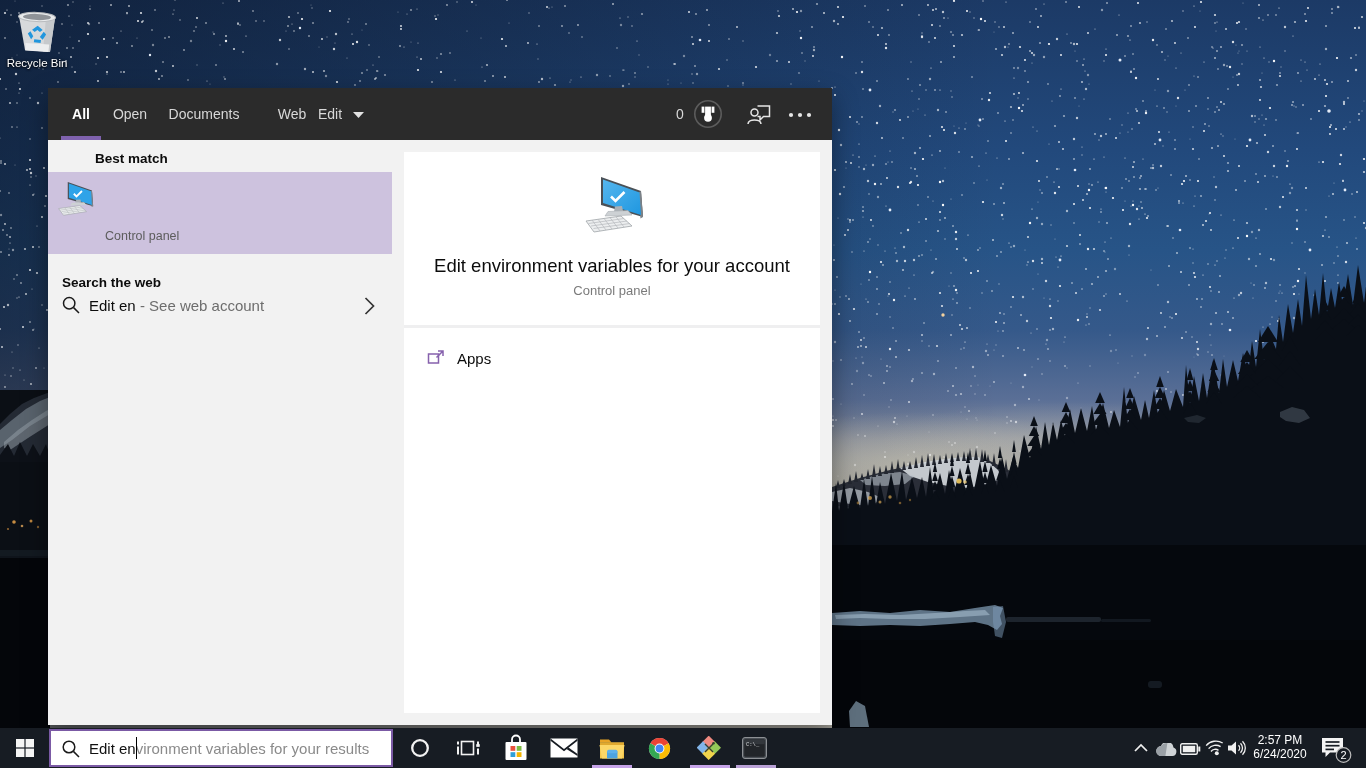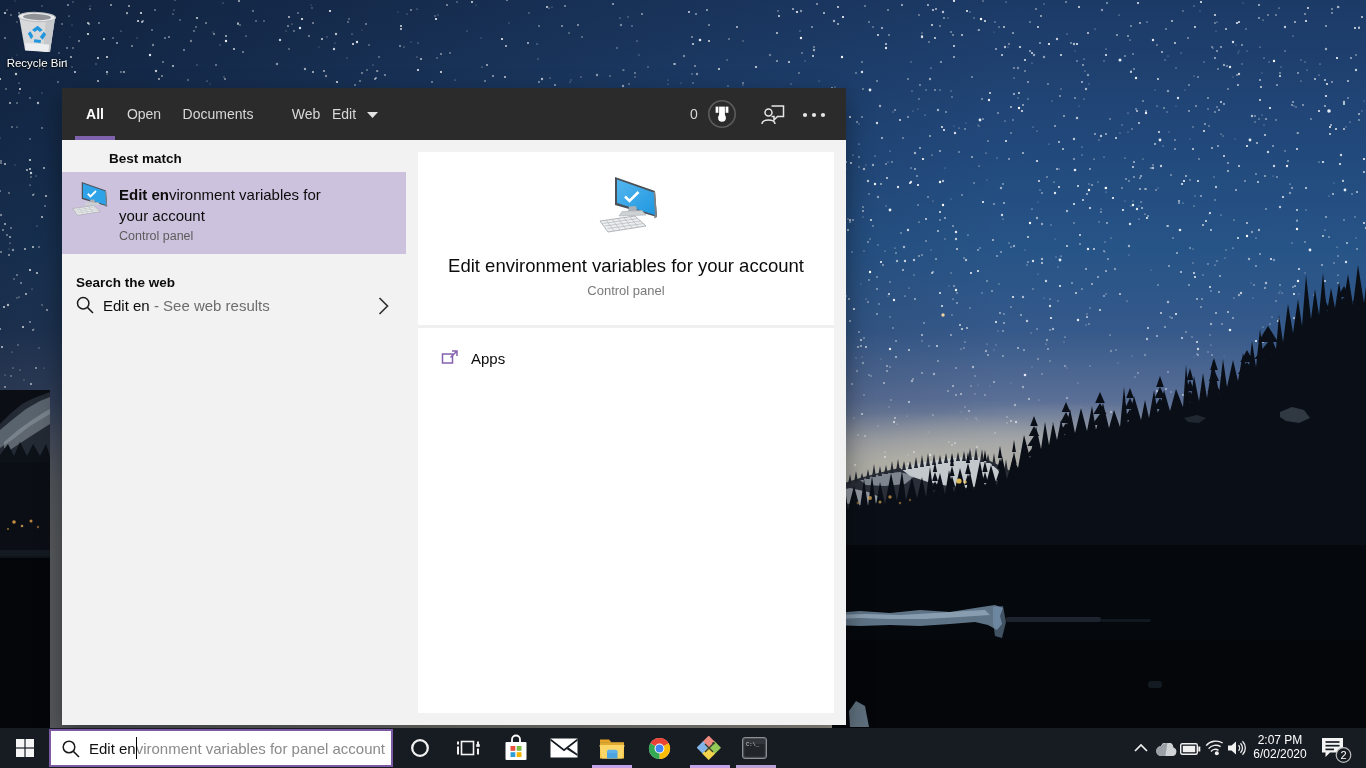--- a/index.html
+++ b/index.html
@@ -1,21 +1,21 @@
 <!DOCTYPE html>
 <html><head><meta charset="utf-8">
 <style>
 * { margin:0; padding:0; box-sizing:border-box; }
 html,body { width:1366px; height:768px; overflow:hidden; font-family:"Liberation Sans", sans-serif; }
 #screen { position:relative; width:1250px; height:768px; background:#0c4a6e; }
 #wall { position:absolute; left:0; top:0; }
 .abs { position:absolute; }
 #rbin { position:absolute; left:-2px; top:6px; width:78px; text-align:center; }
 #rbin .lbl { color:#fff; font-size:11.5px; text-shadow:0 1px 2px rgba(0,0,0,0.9), 0 0 3px rgba(0,0,0,0.7); margin-top:1px; }
-#win { position:absolute; left:48px; top:88px; width:784px; height:637px; background:#f2f2f2; box-shadow:0 10px 24px rgba(0,0,0,0.4);margin-left:14px; }
+#win { position:absolute; left:48px; top:88px; width:784px; height:637px; background:#f2f2f2; box-shadow:0 10px 24px rgba(0,0,0,0.4); }
 #tabbar { position:absolute; left:0; top:0; width:784px; height:52px; background:#2b2b2b; color:#d8d8d8; font-size:14px; }
 .tab { position:absolute; top:0; height:52px; line-height:52px; text-align:center; }
 #tab-all { left:15px; width:36px; color:#fff; font-weight:bold; }
 #tab-all .ul { position:absolute; left:-2px; right:-2px; bottom:0px; height:4px; background:#7f62ae; }
 .h { position:absolute; left:14px; color:#0c0c0c; font-size:13.5px; font-weight:bold; }
 #bestrow { position:absolute; left:0px; top:32px; width:344px; height:82px; background:#cdc2de; }
 #bestrow .t1 { position:absolute; left:57px; top:12px; width:260px; font-size:15px; color:#0c0c0c; line-height:21px; }
 #bestrow .t2 { position:absolute; left:57px; top:57px; font-size:12.5px; color:#5c5c5c; }
 #webrow { position:absolute; left:0; top:146px; width:344px; height:42px; }
 #webrow .q { position:absolute; left:41px; top:11px; font-size:15px; color:#0c0c0c; }
@@ -1711,30 +1711,29 @@
     <g stroke="#b4b8bb" stroke-width="0.9">
       <line x1="8.5" y1="47.5" x2="44" y2="42.5"></line>
       <line x1="11" y1="50" x2="47" y2="45"></line>
       <line x1="13.5" y1="52.5" x2="50" y2="47.5"></line>
       <line x1="16" y1="43.5" x2="24" y2="54.5"></line>
       <line x1="24" y1="42.4" x2="32" y2="53"></line>
       <line x1="32" y1="41.3" x2="40" y2="51.5"></line>
     </g>
   </g>
 </svg>
-      <div class="t1"><b>Edit en</b>vironment variables for<br>your account</div>
       <div class="t2">Control panel</div>
     </div>
     <div class="h" style="top:135px;">Search the web</div>
     <div id="webrow">
       <svg class="abs" style="left:13px;top:9px;" width="20" height="20" viewBox="0 0 20 20">
         <circle cx="8.2" cy="8.2" r="5.7" fill="none" stroke="#1a1a1a" stroke-width="1.5"></circle>
         <line x1="12.6" y1="12.6" x2="18" y2="18" stroke="#1a1a1a" stroke-width="1.5"></line>
       </svg>
-      <div class="q">Edit en <span class="gray">- See web results</span></div>
+      <div class="q">Edit en <span class="gray">- See web account</span></div>
       <svg class="abs" style="left:310px;top:9px;" width="22" height="22" viewBox="0 0 22 22">
         <path d="M7.5 3 l8 8 l-8 8" fill="none" stroke="#333" stroke-width="1.7"></path>
       </svg>
     </div>
 
     <div id="card">
       <svg class="abs" style="left:176px;top:24px;" width="66" height="60" viewBox="0 0 66 60">
   <defs>
               <linearGradient id="scr" x1="0" y1="0" x2="1" y2="1">
     <stop offset="0" stop-color="#55b6ee"></stop>
@@ -1781,21 +1780,21 @@
           <rect x="9.6" y="0" width="8.4" height="8.4"></rect>
           <rect x="0" y="9.6" width="8.4" height="8.4"></rect>
           <rect x="9.6" y="9.6" width="8.4" height="8.4"></rect>
         </g>
   </svg>
   <div id="sbox">
     <svg class="abs" style="left:10px;top:8px;" width="20" height="20" viewBox="0 0 20 20">
       <circle cx="8" cy="8" r="5.8" fill="none" stroke="#1a1a1a" stroke-width="1.5"></circle>
       <line x1="12.4" y1="12.4" x2="18" y2="18" stroke="#1a1a1a" stroke-width="1.5"></line>
     </svg>
-    <div class="txt">Edit en<span class="gray">vironment variables for panel account</span></div>
+    <div class="txt">Edit en<span class="gray">vironment variables for your results</span></div>
     <div class="caret"></div>
   </div>
 
   <svg class="abs" style="left:409px;top:9px;" width="22" height="22" viewBox="0 0 22 22">
     <circle cx="11" cy="11" r="7.8" fill="none" stroke="#f2f2f2" stroke-width="2.3"></circle>
   </svg>
   <svg class="abs" style="left:456px;top:8px;" width="24" height="24" viewBox="0 0 24 24">
     <g fill="none" stroke="#f2f2f2" stroke-width="1.6">
       <rect x="5.5" y="5.5" width="12" height="13"></rect>
     </g>
@@ -1880,22 +1879,22 @@
       <circle cx="11.8" cy="13.2" r="2" fill="#f0f0f0"></circle>
     </svg>
     <svg class="abs" style="left:-139px;top:12px;" width="20" height="16" viewBox="0 0 20 16">
       <polygon points="1,5.5 4.5,5.5 9,1.5 9,14.5 4.5,10.5 1,10.5" fill="#f0f0f0"></polygon>
       <g fill="none" stroke="#f0f0f0" stroke-width="1.3">
         <path d="M11.5 5.2 a4 4 0 0 1 0 5.6"></path>
         <path d="M13.5 3.2 a6.8 6.8 0 0 1 0 9.6"></path>
         <path d="M15.5 1.2 a9.6 9.6 0 0 1 0 13.6"></path>
       </g>
     </svg>
-    <div class="clock" style="left:-141px;top:5px;">2:07 PM</div>
-    <div class="clock" style="left:-141px;top:19px;">6/02/2020</div>
+    <div class="clock" style="left:-141px;top:5px;">2:57 PM</div>
+    <div class="clock" style="left:-141px;top:19px;">6/24/2020</div>
     <svg class="abs" style="left:-45px;top:9px;" width="32" height="27" viewBox="0 0 32 27">
       <path d="M1 1 h21 v14.5 h-13 l-4.5 4.5 v-4.5 h-3.5 Z" fill="#f4f4f4"></path>
       <g stroke="#171c23" stroke-width="1.7">
             <line x1="4.5" y1="5" x2="18.5" y2="5"></line>
             <line x1="4.5" y1="8.7" x2="18.5" y2="8.7"></line>
             <line x1="4.5" y1="12.4" x2="13" y2="12.4"></line>
           </g>
       <circle cx="22.5" cy="18" r="7.3" fill="#171c23" stroke="#bdbdbd" stroke-width="1.2"></circle>
       <text x="22.5" y="22" font-size="11" fill="#fff" text-anchor="middle">2</text>
     </svg>

